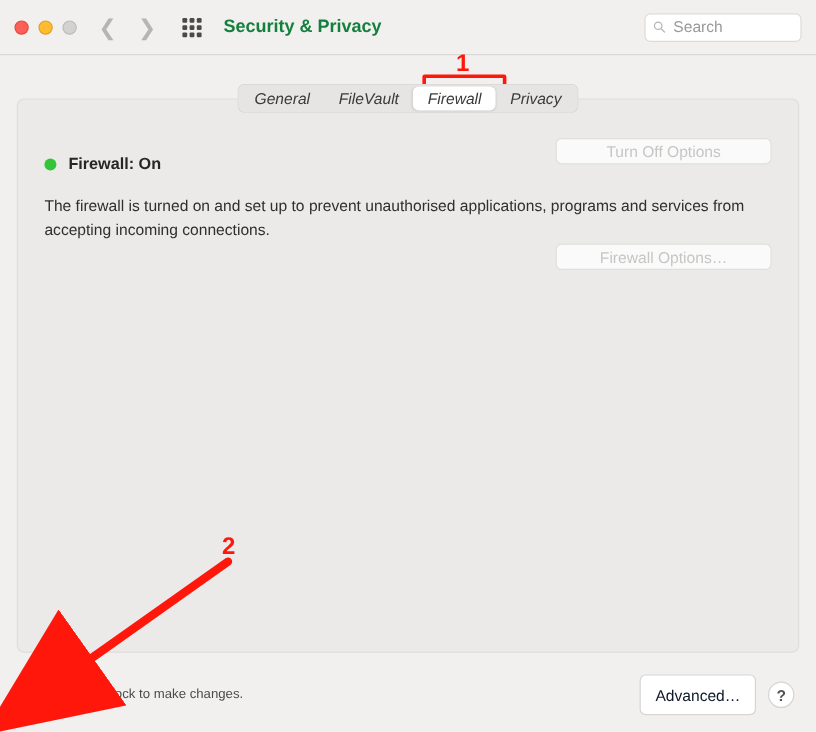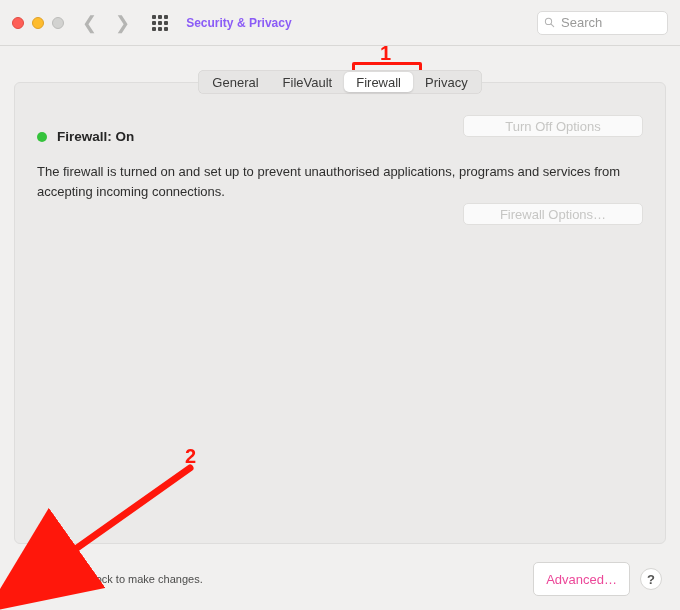--- a/index.html
+++ b/index.html
@@ -9,51 +9,51 @@
   .titlebar { height: 46px; display: flex; align-items: center; padding: 0 12px; border-bottom: 1px solid #d9d8d6; }
   .traffic { display: flex; gap: 8px; margin-right: 18px; }
   .dot { width: 12px; height: 12px; border-radius: 50%; }
   .dot.red { background: #fe5f57; border: 0.5px solid #e24b42; }
   .dot.yellow { background: #febc2e; border: 0.5px solid #e0a127; }
   .dot.green { background: #d2d2d0; border: 0.5px solid #bcbcba; }
   .nav { display: flex; gap: 18px; margin-right: 22px; color: #b5b5b3; }
   .nav .chev { font-size: 18px; line-height: 1; }
   .grid-icon { display: grid; grid-template-columns: repeat(3,4px); grid-auto-rows: 4px; gap: 2px; margin-right: 18px; }
   .grid-icon span { width:4px; height:4px; background:#4a4a49; border-radius:1px; }
-  .title { font-size: 12px; font-weight: 700; color: #8b5cf6; }
+  .title { font-size: 15px; font-weight: 700; color: #15803d; }
   .search { margin-left: auto; width: 131px; height: 24px; border: 1px solid #dcdbda; border-radius: 5px; background: #fff; display:flex; align-items:center; padding: 0 6px; gap:6px; }
   .search svg { width:13px; height:13px; opacity:.55; }
   .search input { border:0; outline:0; width:100%; font-size:13px; background:transparent; color:#333; }
   .search input::placeholder { color:#9a9a99; }
 
   
   .body { position: relative; padding: 24px 14px 0; height: calc(100% - 46px); }
   .tabs-wrap { display:flex; justify-content:center; height: 24px; position: relative; z-index: 5; }
   .seg { display:flex; background:#e6e5e4; border-radius:6px; padding:2px; height:24px; box-shadow: inset 0 0 0 0.5px #d1d0ce; }
-  .seg .tab { padding: 0 12px; display:flex; align-items:center; font-size:13px; color:#3a3a39; border-radius:5px; cursor:default; }
+  .seg .tab { padding: 0 12px; display:flex; align-items:center; font-size:13px; color:#3a3a39; border-radius:5px; cursor:default;font-style:italic; }
   .seg .tab.active { background:#fff; box-shadow: 0 0.5px 2px rgba(0,0,0,0.15); }
 
   .pane { margin-top: -12px; background:#ebeae9; border:1px solid #dedddc; border-radius:6px; padding: 28px 22px 0; height: 462px; position: relative; }
 
   .status-row { display:flex; align-items:center; gap:10px; margin-top: 18px; }
   .status-dot { width:10px; height:10px; border-radius:50%; background:#35c33c; }
   .status-text { font-weight:700; font-size:13.5px; color:#262626; }
 
   .turnoff-btn { position:absolute; top: 32px; right: 22px; height:22px; width:180px; border-radius:5px; background:#fafafa; border:0.5px solid #e0dfdd; color:#c6c6c4; font-size:13px; display:flex; align-items:center; justify-content:center; }
 
   .desc { margin-top: 18px; font-size:13px; color:#2f2f2e; line-height:1.5; max-width: 590px; }
 
   .opts-btn { position:absolute; top: 120px; right:22px; height:22px; width:180px; border-radius:5px; background:#fafafa; border:0.5px solid #e0dfdd; color:#c6c6c4; font-size:13px; display:flex; align-items:center; justify-content:center; }
 
   
   .footer { position:absolute; left:18px; right:18px; bottom:14px; display:flex; align-items:center; gap:10px; }
   .lock { width:20px; height:24px; display:flex; align-items:flex-end; }
   .lock svg { width:20px; height:24px; }
   .footer-text { font-size:11px; color:#4c4c4b; }
-  .adv-btn { margin-left:auto; height:22px; padding: 16px 12px; border-radius:5px; background:#fff; border:0.5px solid #d6d5d3; color:#ec4899; font-size:13px; display:flex; align-items:center; }
+  .adv-btn { margin-left:auto; height:22px; padding: 16px 12px; border-radius:5px; background:#fff; border:0.5px solid #d6d5d3; color:#0f172a; font-size:13px; display:flex; align-items:center; }
   .help-btn { width:22px; height:22px; border-radius:50%; background:#fff; border:0.5px solid #d6d5d3; color:#545453; font-size:13px; display:flex; align-items:center; justify-content:center; font-weight:600; }
 
   
   .anno-box { position:absolute; border:3px solid #ff170b; border-radius:2px; pointer-events:none; }
   .anno-num { position:absolute; color:#ff170b; font-weight:800; font-size:20px; font-family: Arial, sans-serif; pointer-events:none; }
   .anno-svg { position:absolute; left:0; top:0; width:680px; height:610px; pointer-events:none; }
 </style>
 </head>
 <body>
 

